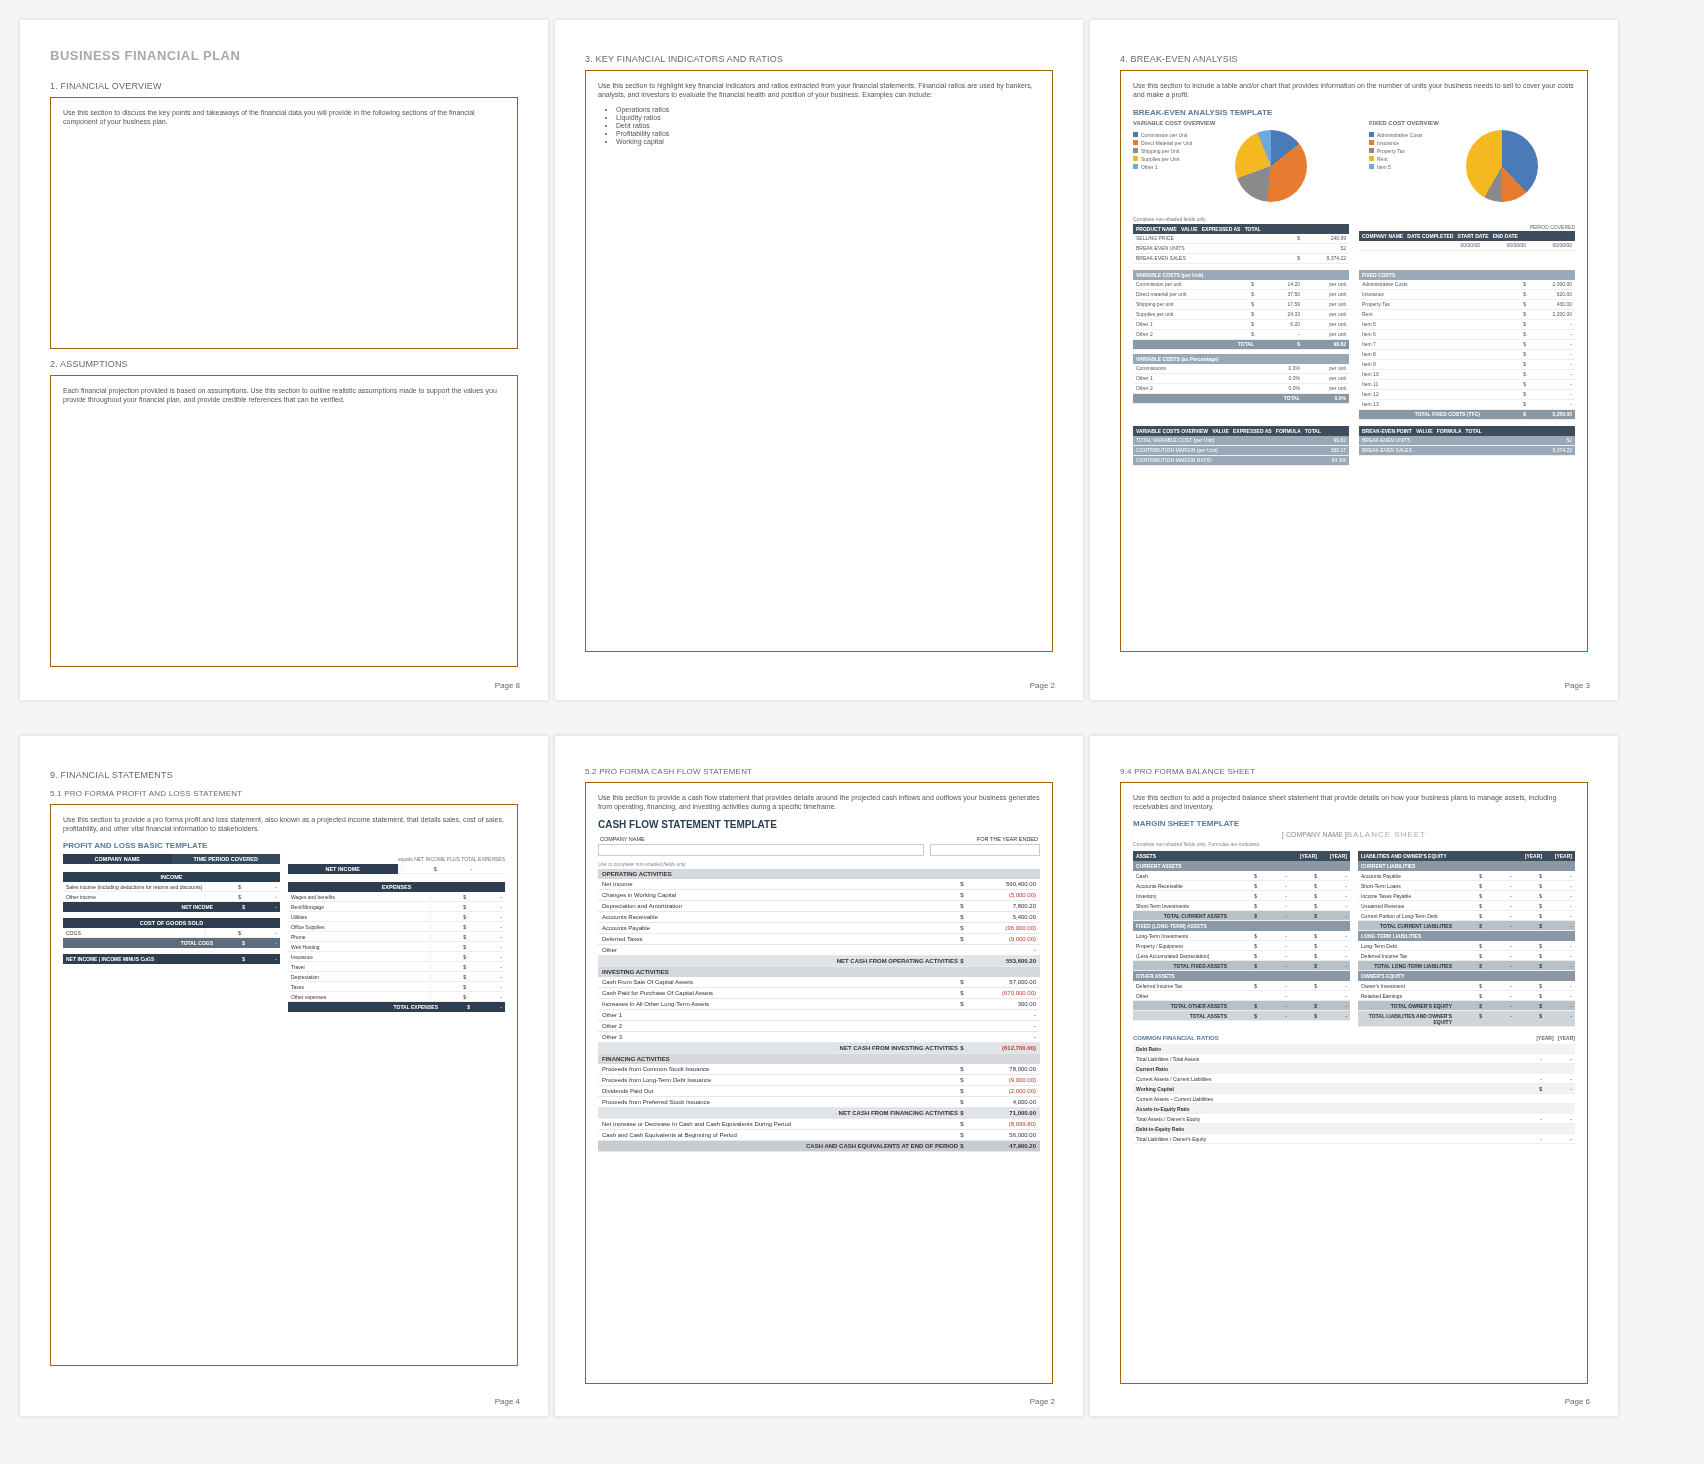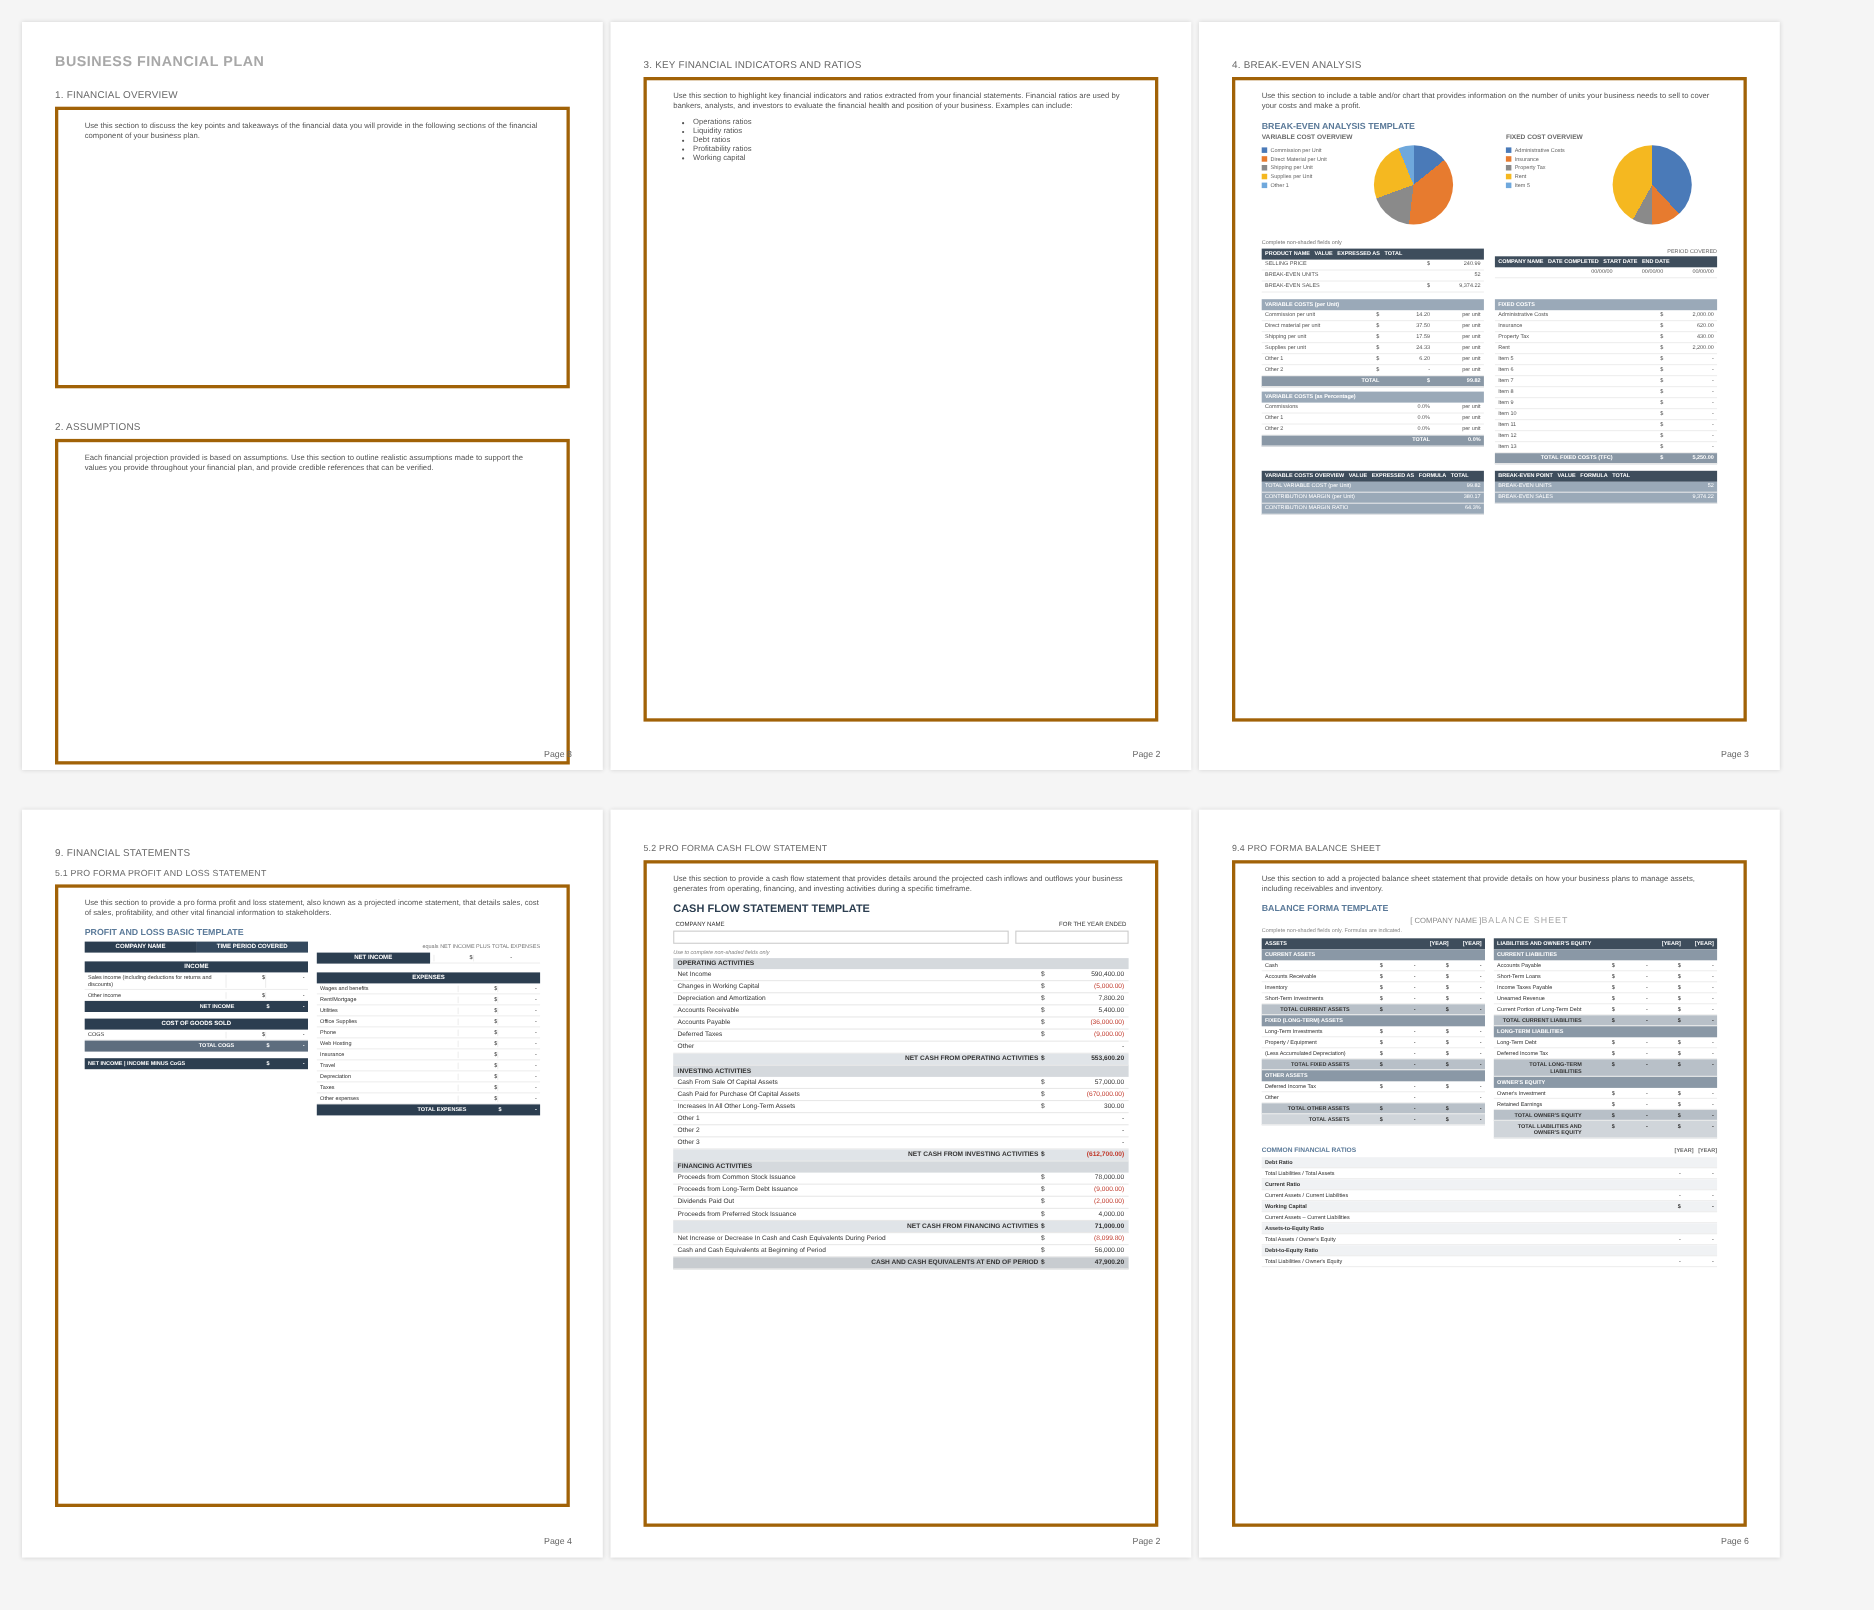--- a/index.html
+++ b/index.html
@@ -2,21 +2,21 @@
 <html><head>
 <meta charset="utf-8">
 <style>
   body{margin:0;background:#f5f5f5;font-family:Arial,Helvetica,sans-serif;font-size:7px;color:#333}
   .viewport{width:1704px;height:1464px;display:flex;flex-wrap:wrap;gap:7px;padding:20px;box-sizing:border-box}
   .page{background:#fff;width:528px;height:680px;box-shadow:0 0 4px rgba(0,0,0,.15);padding:28px 30px 18px;box-sizing:border-box;position:relative;display:flex;flex-direction:column}
   .page-num{position:absolute;bottom:10px;right:28px;font-size:8px;color:#666}
   .doc-title{font-size:13px;font-weight:bold;color:#a8a8a8;letter-spacing:.5px;margin-bottom:12px}
   .sec-title{font-size:9px;color:#696969;margin:6px 0 6px;letter-spacing:.2px}
   .sub-title{font-size:8px;color:#696969;margin:3px 0 6px;letter-spacing:.2px}
-  .box{border:3px solid #a16207;padding:10px 24px;margin-bottom:24px;flex-shrink:0}
+  .box{border:1px solid #a16207;padding:10px 12px;margin-bottom:4px;flex-shrink:0}
   .box.tall{height:230px}
   .box.xtall{height:270px}
   .box.flex{display:flex;flex-direction:column}
   .desc{font-size:7px;color:#555;line-height:1.35}
   ul.ratlist{margin:6px 0 0 18px;padding:0;font-size:7px;color:#555}
   ul.ratlist li{margin:1px 0;list-style:disc}
   
   .be-title{font-size:8px;font-weight:bold;color:#5b7a99;margin:8px 0 3px}
   .be-charts{display:flex;gap:30px;margin-bottom:10px}
   .be-col{flex:1}
@@ -636,21 +636,21 @@
           </div>
         </div>
   </div>
   <div class="page-num">Page 2</div>
 </div>
 
 <div class="page">
   <div class="sub-title">9.4   PRO FORMA BALANCE SHEET</div>
   <div class="box" style="height:580px">
     <div class="desc">Use this section to add a projected balance sheet statement that provide details on how your business plans to manage assets, including receivables and inventory.</div>
-    <div class="bs-title">BALANCE FORMA TEMPLATE</div>
+    <div class="bs-title">MARGIN SHEET TEMPLATE</div>
     <div class="bs-head">
       <span class="bs-company">[ COMPANY NAME ]</span>
       <span class="bs-label">BALANCE SHEET</span>
     </div>
     <div class="bs-note">Complete non-shaded fields only. Formulas are indicated.</div>
     <div class="bs-wrap">
       <div class="bs-col" id="bs-left">
             <div class="bs-h">
               <span class="l">ASSETS</span>
               <span class="y">[YEAR]</span>

